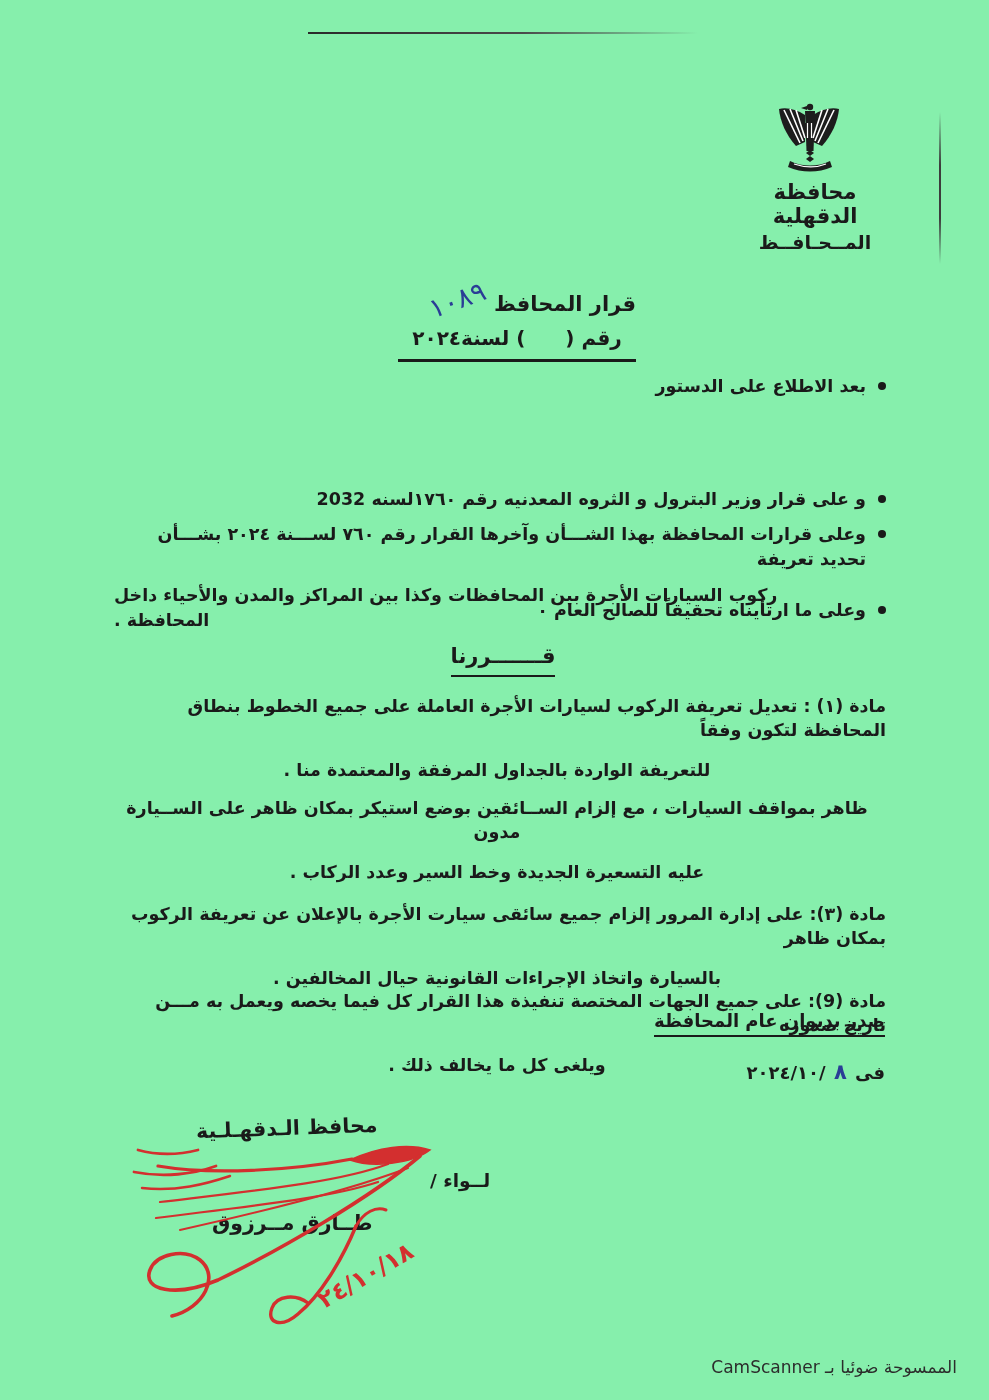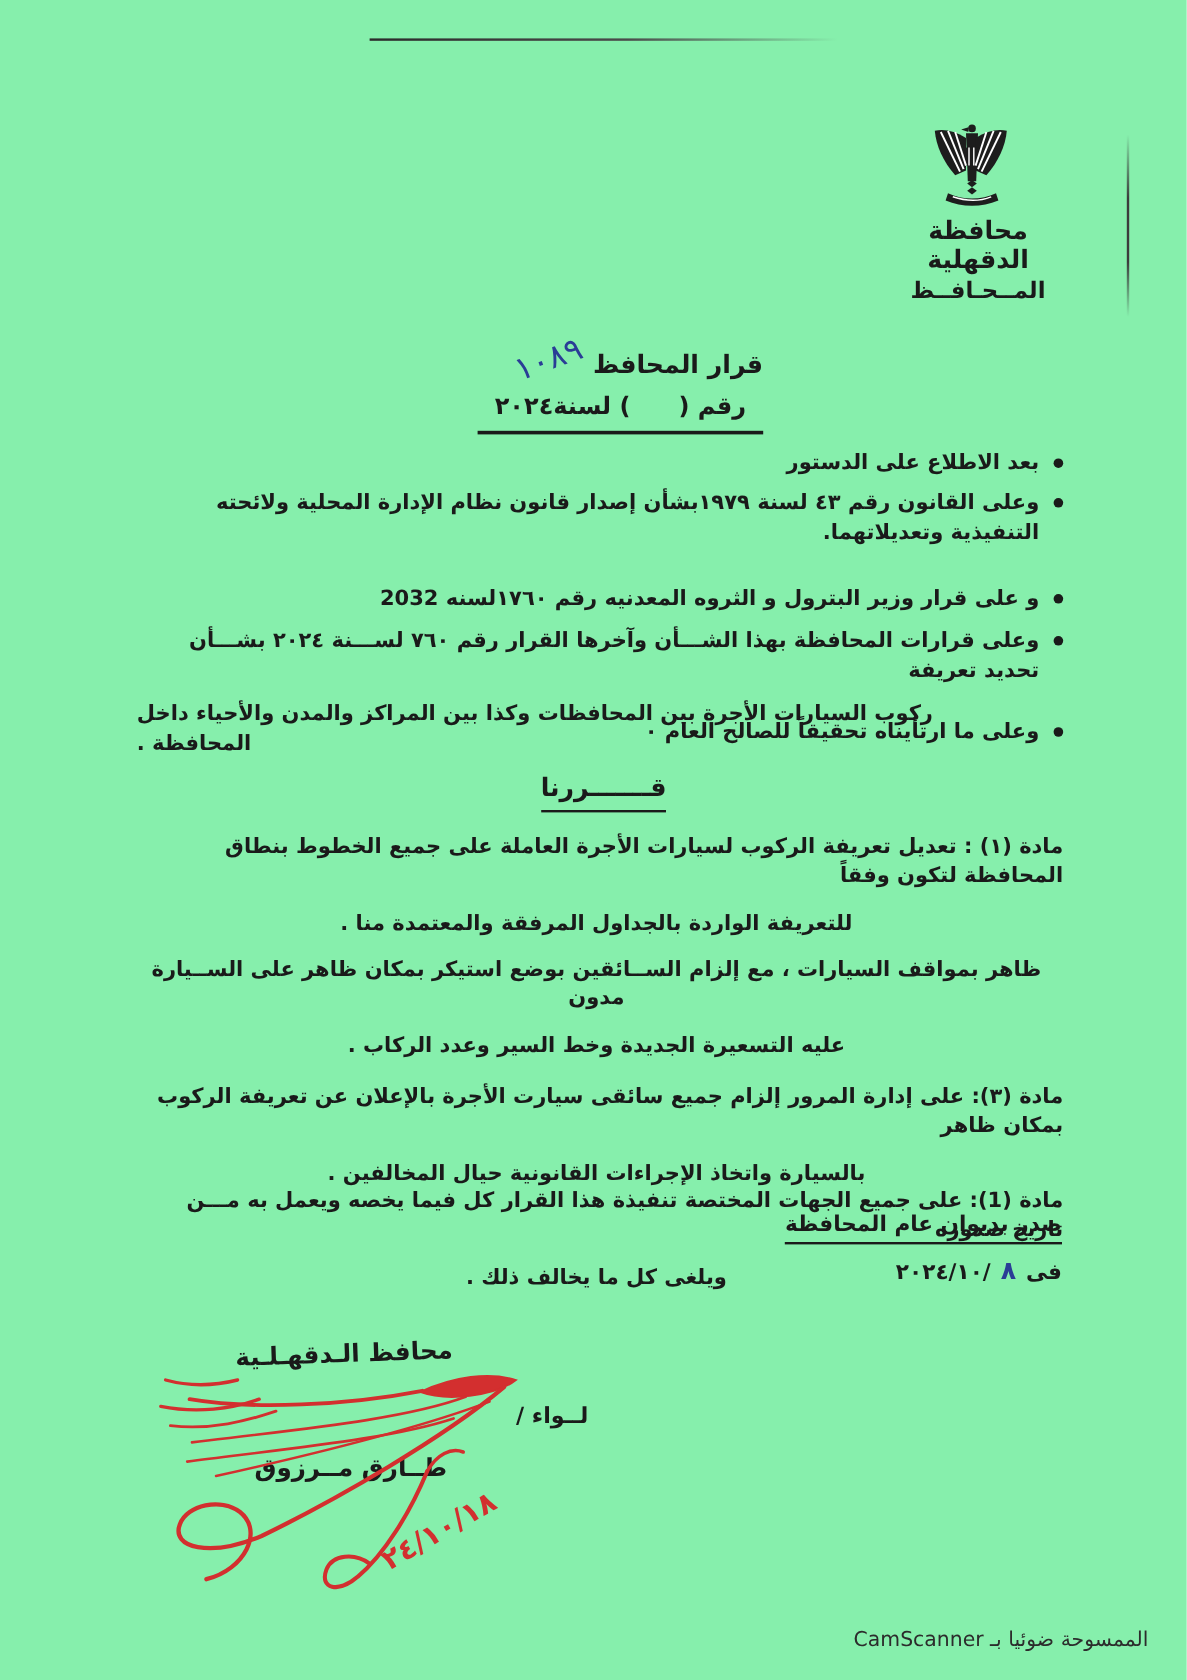--- a/index.html
+++ b/index.html
@@ -38,21 +38,21 @@
     font-size:21px;font-weight:700;}
   .decision span{border-bottom:2.5px solid #1a1a1a;padding-bottom:7px;}
   .article{position:absolute;right:103px;width:778px;direction:rtl;font-size:17.5px;
     font-weight:700;line-height:1.35;}
   .article .lbl{font-weight:700;}
   .article .cont{text-align:center;margin-top:17px;}
   
   .issued{position:absolute;right:104px;top:1010px;direction:rtl;text-align:right;
     font-size:18px;font-weight:700;}
   .issued .u{border-bottom:2px solid #1a1a1a;padding-bottom:4px;display:inline-block;}
-  .issued .date{margin-top:10px;text-align:right;}
+  .issued .date{margin-top:23px;text-align:right;}
   .d-day{color:#2a3d96;font-size:21px;direction:ltr;unicode-bidi:isolate;padding:0 2px;}
   .d-rest{direction:ltr;unicode-bidi:isolate;}
   
   .gov-sign-title{position:absolute;left:196px;top:1116px;font-size:20.5px;font-weight:700;
     transform:rotate(-2deg);letter-spacing:1px;}
   .rank{position:absolute;left:430px;top:1170px;font-size:18.5px;font-weight:700;}
   .sig-name{position:absolute;left:212px;top:1211px;font-size:20.5px;font-weight:700;letter-spacing:1px;}
   .red-sig{position:absolute;left:120px;top:1098px;pointer-events:none;}
   .red-date{position:absolute;left:320px;top:1288px;color:#d32f2f;font-size:24px;font-weight:700;
     transform:rotate(-30deg);transform-origin:left center;direction:ltr;letter-spacing:1px;}
@@ -95,24 +95,20 @@
   <div class="office ar">المــحـافــظ</div>
 
   <div class="doc-heading ar">قرار المحافظ</div>
   <div class="num-line ar"><span>رقم  (</span><span class="hand-gap"></span><span>)  لسنة٢٠٢٤</span></div>
   <div class="hand-number">١٠٨٩</div>
 
   <div class="bullet" style="top:374px">
     <span class="dot"></span>
     <div class="txt">بعد الاطلاع على الدستور</div>
   </div>
-  <div class="bullet" style="top:407px">
-    <span class="dot"></span>
-    <div class="txt">وعلى القانون رقم ٤٣ لسنة ١٩٧٩بشأن إصدار قانون نظام الإدارة المحلية ولائحته التنفيذية وتعديلاتهما.</div>
-  </div>
   <div class="bullet" style="top:487px">
     <span class="dot"></span>
     <div class="txt">و على قرار وزير البترول و الثروه المعدنيه رقم ١٧٦٠لسنه 2032</div>
   </div>
   <div class="bullet" style="top:522px">
     <span class="dot"></span>
     <div class="txt">
       <div>وعلى قرارات المحافظة بهذا الشـــأن وآخرها القرار رقم ٧٦٠ لســـنة ٢٠٢٤ بشـــأن تحديد تعريفة</div>
       <div class="line-left">ركوب السيارات الأجرة بين المحافظات وكذا بين المراكز والمدن والأحياء داخل المحافظة .</div>
     </div>
@@ -130,21 +126,21 @@
   </div>
   <div class="article" style="top:780px">
     <div class="cont">ظاهر بمواقف السيارات ، مع إلزام الســائقين بوضع استيكر بمكان ظاهر على الســيارة مدون</div>
     <div class="cont">عليه التسعيرة الجديدة وخط السير وعدد الركاب .</div>
   </div>
   <div class="article" style="top:903px">
     <div><span class="lbl">مادة (٣):</span> <span>على إدارة المرور إلزام جميع سائقى سيارت الأجرة بالإعلان عن تعريفة الركوب بمكان ظاهر</span></div>
     <div class="cont">بالسيارة واتخاذ الإجراءات القانونية حيال المخالفين .</div>
   </div>
   <div class="article" style="top:990px">
-    <div><span class="lbl">مادة (1):</span> <span>على جميع الجهات المختصة تنفيذة هذا القرار كل فيما يخصه ويعمل به مـــن تاريخ صدوره</span></div>
+    <div><span class="lbl">مادة (9):</span> <span>على جميع الجهات المختصة تنفيذة هذا القرار كل فيما يخصه ويعمل به مـــن تاريخ صدوره</span></div>
     <div class="cont">ويلغى كل ما يخالف ذلك .</div>
   </div>
 
   <div class="issued">
     <span class="u">صدر بديوان عام المحافظة</span>
     <div class="date">
       <span>فى</span>
       <span class="d-day">٨</span>
       <span class="d-rest">٢٠٢٤/١٠/</span>
     </div>

